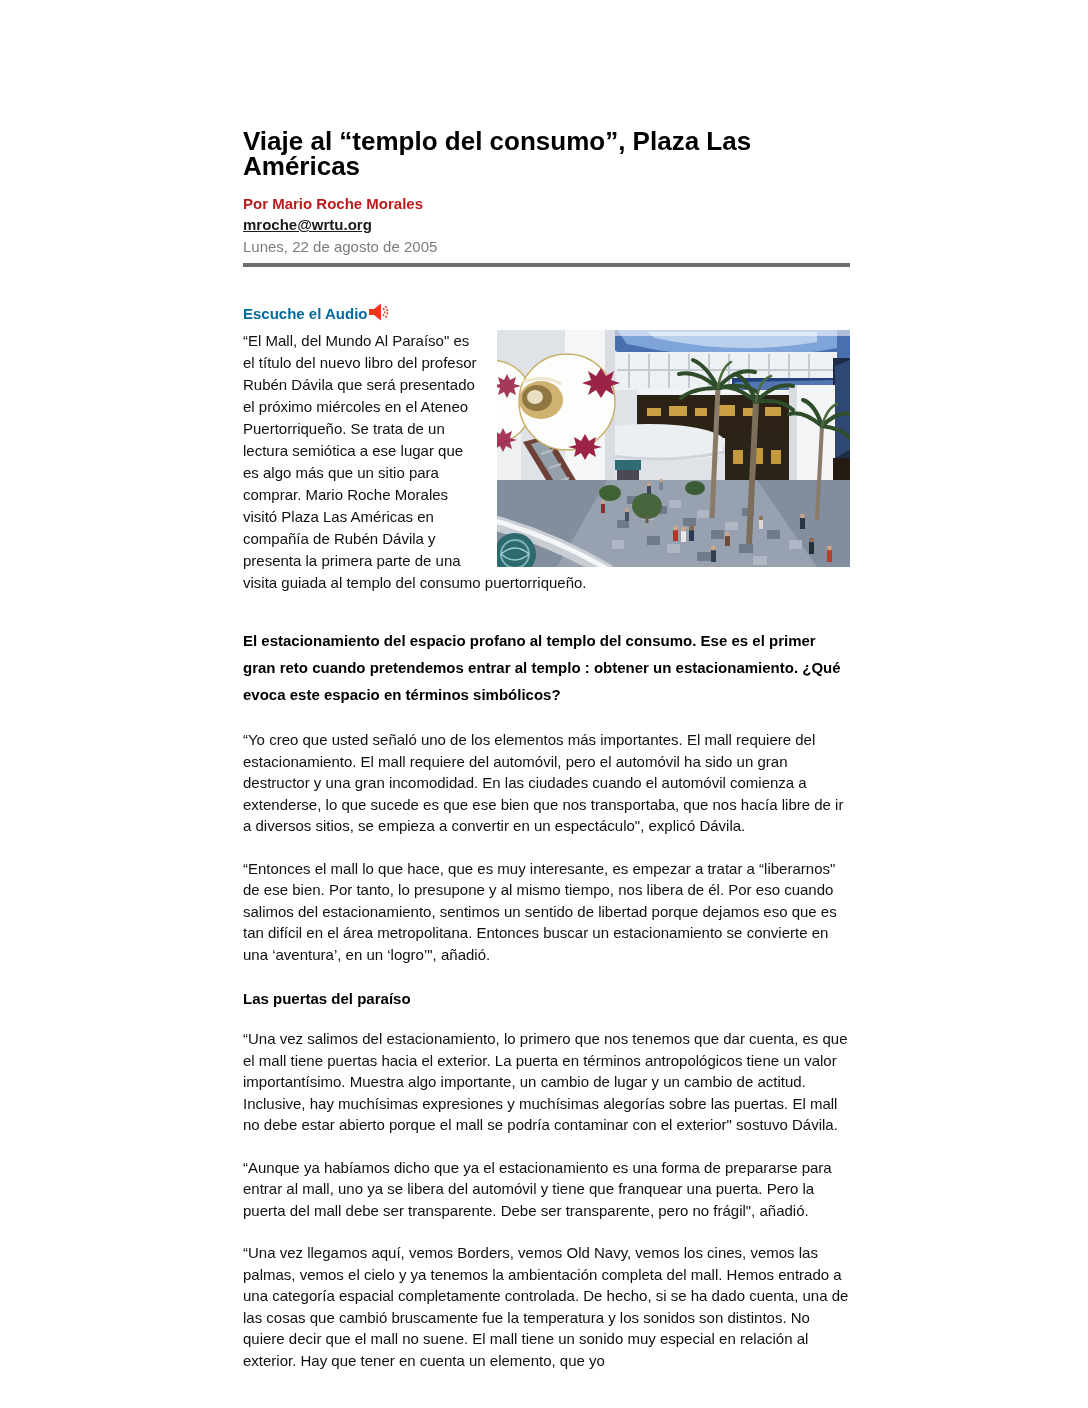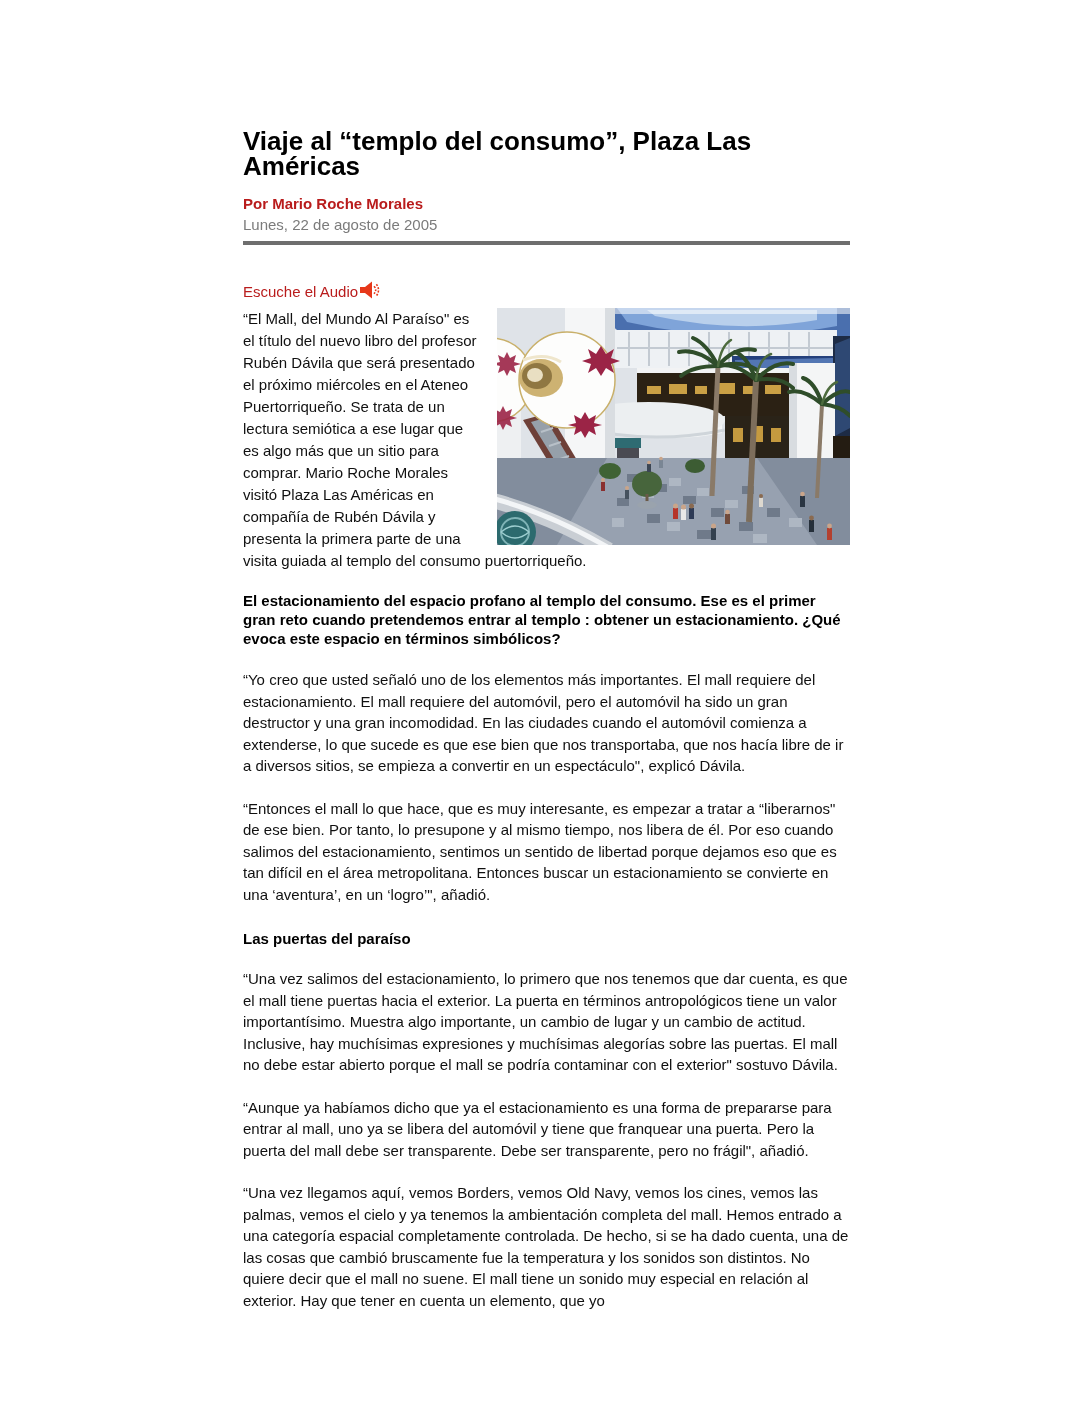--- a/index.html
+++ b/index.html
@@ -6,40 +6,41 @@
   .canvas{position:relative;width:1088px;height:1408px;background:#ffffff;overflow:hidden;
           font-family:"Liberation Sans","DejaVu Sans",sans-serif;color:#111;}
   .article{position:absolute;left:243px;top:129px;width:607px;}
   .title{font-size:26px;line-height:25px;font-weight:bold;color:#000;margin:0;}
   .byline{font-size:15px;font-weight:bold;color:#b91c1c;margin-top:16px;}
   .email{display:inline-block;font-size:15px;font-weight:bold;color:#1a1a1a;
          text-decoration:underline;margin-top:4px;cursor:pointer;}
   .date{font-size:15px;color:#7b7b7b;margin-top:4px;}
   .rule{height:4px;background:#6e6e6e;margin-top:8px;width:607px;}
   .audio-row{margin-top:36px;}
-  .audio-link{display:inline-flex;align-items:center;gap:1px;font-size:15px;font-weight:normal;
-              color:#b91c1c;cursor:pointer;text-decoration:none;}
+  .audio-link{display:inline-flex;align-items:center;gap:1px;font-size:15px;font-weight:bold;
+              color:#0369a1;cursor:pointer;text-decoration:none;}
   .audio-link .spk{display:inline-block;}
   .intro-block{margin-top:6px;}
   .photo{float:right;width:353px;height:237px;margin-left:17px;margin-bottom:4px;}
   .photo svg{display:block;}
   .intro{font-size:15px;line-height:22px;margin:0;color:#101010;}
   .clear{clear:both;}
   .para{font-size:15px;line-height:21.5px;margin:21px 0 0 0;color:#101010;}
-  .para.lead{font-weight:bold;margin-top:19px;line-height:19px;color:#000;}
+  .para.lead{font-weight:bold;margin-top:33px;line-height:27px;color:#000;}
   .subhead{font-size:15px;font-weight:bold;color:#000;margin:25px 0 0 0;}
 </style>
 </head>
 <body>
 
 <div class="canvas">
   <div class="article">
 
     <h1 class="title">Viaje al “templo del consumo”, Plaza Las Américas</h1>
     <div class="byline">Por Mario Roche Morales</div>
+    <div><a class="email">mroche@wrtu.org</a></div>
     <div class="date">Lunes, 22 de agosto de 2005</div>
     <div class="rule"></div>
 
     <div class="audio-row">
       <a class="audio-link">
         <span>Escuche el Audio</span>
         <span class="spk">
           <svg width="21" height="18" viewBox="0 0 21 18">
             <polygon points="1,6 6,6 13,0.5 13,17.5 6,12 1,12" fill="#e7381a"></polygon>
             <path d="M15,5.2 Q18.4,9 15,12.8" fill="none" stroke="#e7381a" stroke-width="1.6" stroke-dasharray="2,1.4"></path>

